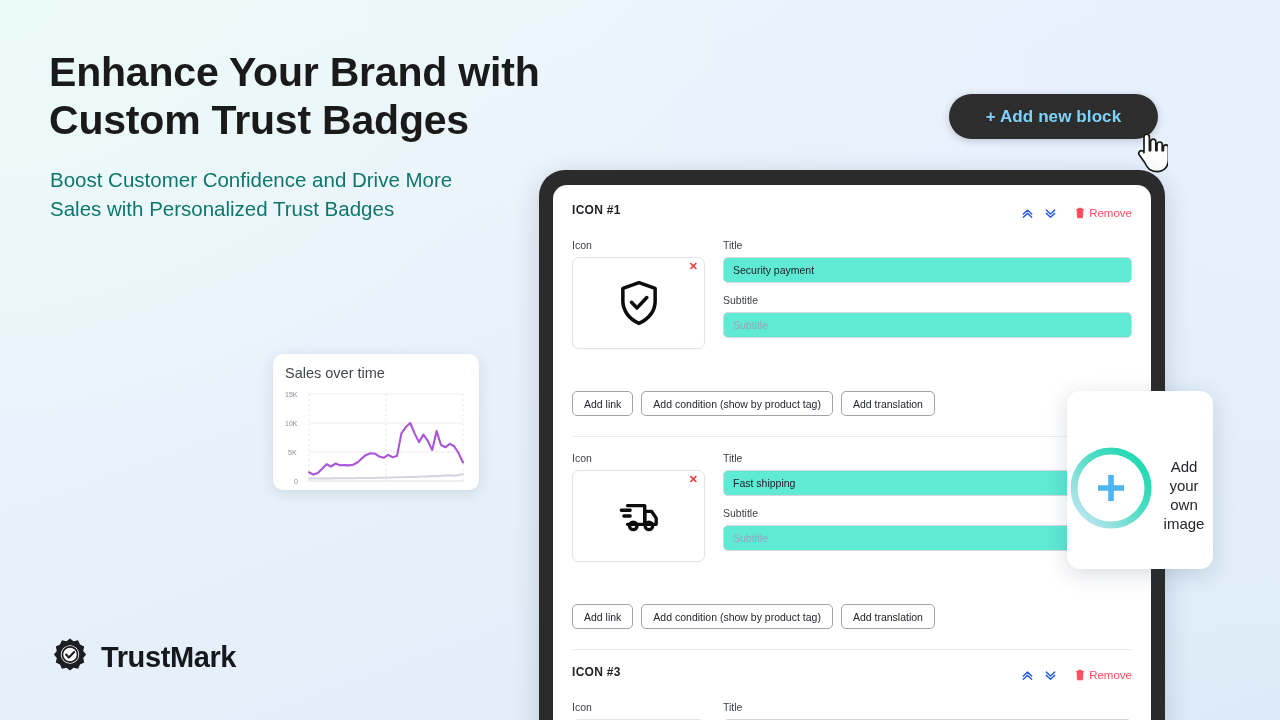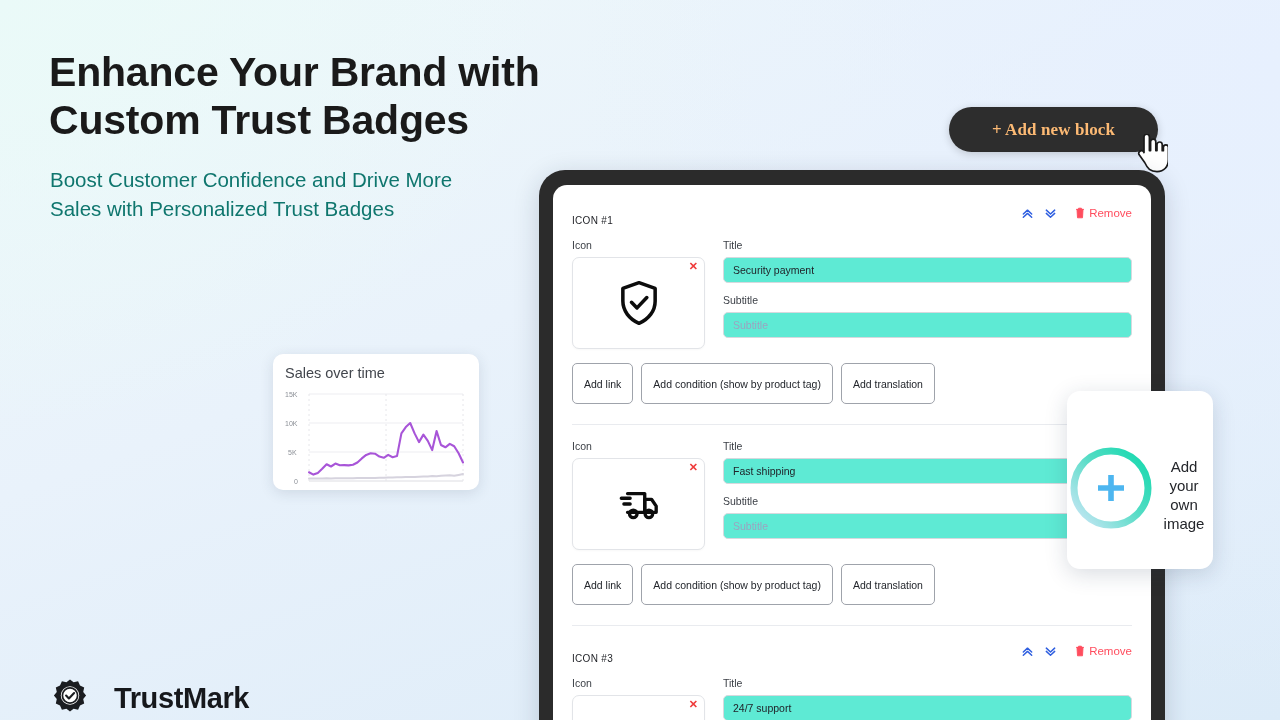--- a/index.html
+++ b/index.html
@@ -20,43 +20,43 @@
     color: #1a1a1a; letter-spacing: -0.2px;
   }
   .subhead {
     position: absolute; left: 50px; top: 165px; width: 420px;
     font-size: 20.5px; line-height: 1.42; font-weight: 400; color: #0f766e;
   }
 
   
   .logo-wrap {
     position: absolute; left: 50px; top: 637px;
-    display: flex; align-items: center; gap: 24px; margin-top: 41px;
+    display: flex; align-items: center; gap: 11px;
   }
   .logo-mark { width: 40px; height: 40px; display: block; }
   .logo-text {
     font-size: 29px; font-weight: 700; color: #16181c; letter-spacing: -0.4px;
   }
 
   
   .sales-card {
     position: absolute; left: 273px; top: 354px; width: 206px; height: 136px;
     background: #fff; border-radius: 10px;
     box-shadow: 0 3px 14px rgba(35,55,80,.13);
     padding: 11px 12px 8px 12px;
   }
   .sales-title { font-size: 14.5px; color: #42464d; font-weight: 400; margin-bottom: 6px; }
   .sales-plot { position: relative; width: 182px; height: 108px; }
   .sales-plot svg { display: block; }
 
   
   .add-block-btn {
-    position: absolute; left: 949px; top: 107px; width: 209px; height: 45px;
-    background: #2d2d2d; color: #fdba74; border: none; border-radius: 23px;
-    font-family: Liberation Serif, serif;
+    position: absolute; left: 949px; top: 94px; width: 209px; height: 45px;
+    background: #2d2d2d; color: #7dd3fc; border: none; border-radius: 23px;
+    font-family: Liberation Sans, sans-serif;
     font-size: 17px; font-weight: 700; letter-spacing: .1px;
     display: flex; align-items: center; justify-content: center;
     box-shadow: 0 2px 8px rgba(0,0,0,.18);
     cursor: pointer;
   }
   .cursor-hand { position: absolute; left: 1136px; top: 134px; width: 32px; height: 40px; }
 
   
   .tablet {
     position: absolute; left: 539px; top: 170px; width: 626px; height: 570px;
@@ -72,21 +72,21 @@
   .screen-inner { padding: 18px 19px 0 19px; }
 
   
   .icon-block { padding-bottom: 4px; }
   .block-head {
     display: flex; align-items: center; justify-content: flex-end;
     height: 20px; margin-bottom: 16px; position: relative;
   }
   .block-title {
     position: absolute; left: 0; top: 0;
-    font-size: 10px; font-weight: 400; color: #1d1f24; letter-spacing: .3px; margin-top: 12px;
+    font-size: 12px; font-weight: 700; color: #1d1f24; letter-spacing: .3px;
   }
   .head-actions { display: flex; align-items: center; gap: 10px; }
   .chev { width: 13px; height: 13px; display: block; cursor: pointer; }
   .remove-btn {
     display: flex; align-items: center; gap: 4px;
     color: #ff4d5e; font-size: 11.5px; cursor: pointer; margin-left: 8px;
   }
   .trash { width: 10px; height: 12px; display: block; }
 
   .block-body { display: flex; gap: 18px; }
@@ -110,25 +110,25 @@
     border: 1px solid #d6d9de; border-radius: 5px;
     background: #5eead4; padding: 0 9px;
     font-family: "Liberation Sans", sans-serif;
     font-size: 10.5px; color: #20242a;
   }
   .text-input::placeholder { color: #9aa4c0; }
   .field-gap { height: 11px; }
 
   .btn-row { display: flex; gap: 8px; margin: 14px 0 0 0; }
   .ghost-btn {
-    height: 41px; padding: 0 11px;
+    height: 25px; padding: 0 11px;
     background: #fff; border: 1px solid #9fa3ab; border-radius: 5px;
     font-family: "Liberation Sans", sans-serif;
     font-size: 10.5px; color: #23262c; cursor: pointer;
-    display: flex; align-items: center; white-space: nowrap;
+    display: flex; align-items: center; white-space: nowrap; margin-top: 28px;
   }
   .divider { height: 1px; background: #e9ebef; margin: 16px 0 15px 0; }
 
   
   .add-image-card {
     position: absolute; left: 1067px; top: 391px; width: 146px; height: 178px;
     background: #fff; border-radius: 13px;
     box-shadow: 0 5px 22px rgba(30,50,75,.17);
     display: flex; flex-direction: row; align-items: center;
     padding-top: 16px;

